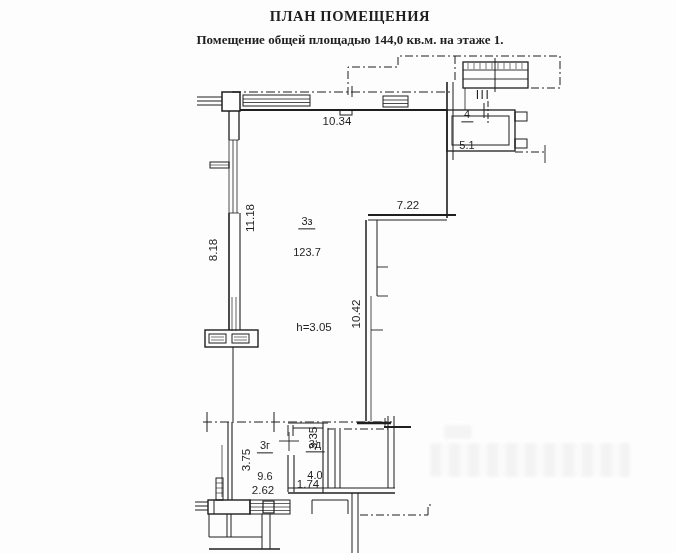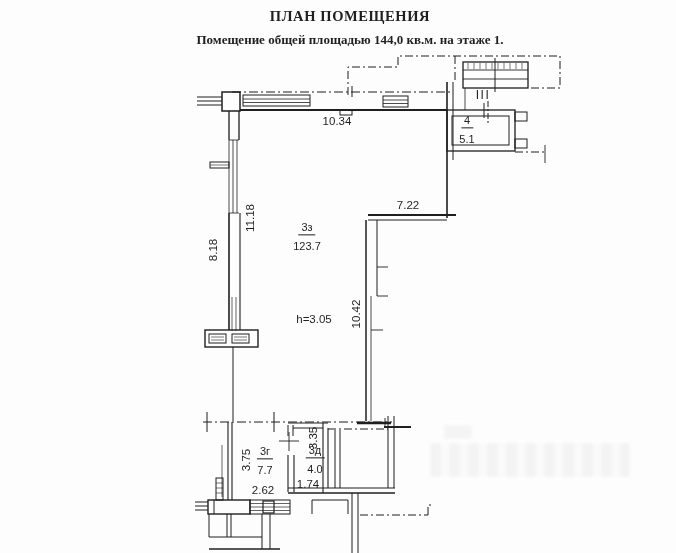--- a/index.html
+++ b/index.html
@@ -22,21 +22,21 @@
     position:absolute;transform:translate(-50%,-50%);
     font-size:11.5px;line-height:1;white-space:nowrap;color:var(--ink,#1c1c1c);
   }
   .lbl.v{transform:translate(-50%,-50%) rotate(-90deg);}
   .frac{
     position:absolute;transform:translate(-50%,-50%);
     display:flex;flex-direction:column;align-items:center;
     font-size:11px;line-height:1.15;color:var(--ink,#1c1c1c);
   }
   .frac .num{border-bottom:1px solid var(--ink,#1c1c1c);padding:0 3px;}
-  .frac .den{padding-top:5px;}
+  .frac .den{padding-top:17px;}
   .mark{position:absolute;transform:translate(-50%,-50%);font-size:12px;letter-spacing:1.5px;text-align:center;}
   .watermark{
     position:absolute;left:430px;top:443px;width:200px;height:34px;
     opacity:.55;filter:blur(1.6px);border-radius:3px;
     background:repeating-linear-gradient(90deg,#ececec 0 11px,#f9f9f9 11px 19px);
   }
   .watermark::before{
     content:"";position:absolute;left:14px;top:-18px;width:28px;height:14px;
     background:#eeeeee;border-radius:3px;
   }
@@ -184,24 +184,24 @@
   <div class="frac" style="left:307px;top:237px">
     <span class="num">3з</span>
     <span class="den">123.7</span>
   </div>
   <div class="frac" style="left:467px;top:130px">
     <span class="num">4</span>
     <span class="den">5.1</span>
   </div>
   <div class="frac" style="left:265px;top:461px">
     <span class="num">3г</span>
-    <span class="den">7.7</span>
+    <span class="den">9.6</span>
   </div>
   <div class="frac" style="left:315px;top:460px">
     <span class="num">3д</span>
     <span class="den">4.0</span>
   </div>
 
   <div class="mark" style="left:483px;top:95px">III</div>
-  <div class="lbl" style="left:314px;top:320px">h=3.05</div>
+  <div class="lbl" style="left:314px;top:328px">h=3.05</div>
 
   <div class="watermark"></div>
 </div>
 
 </body></html>

